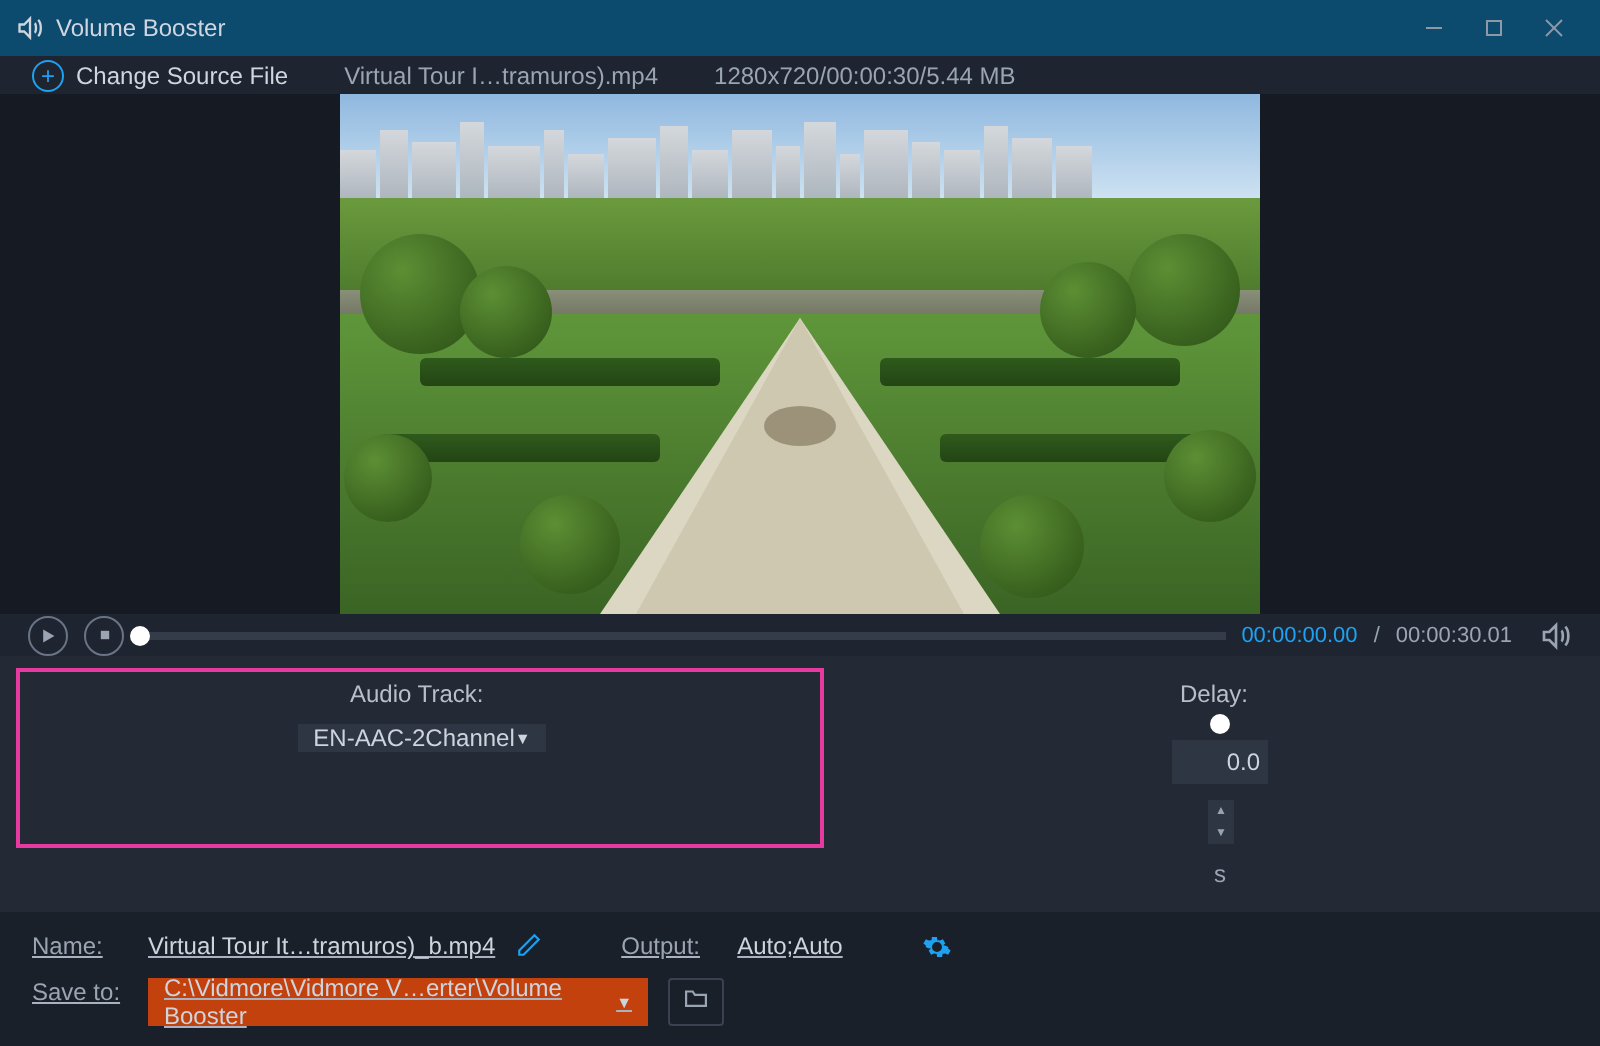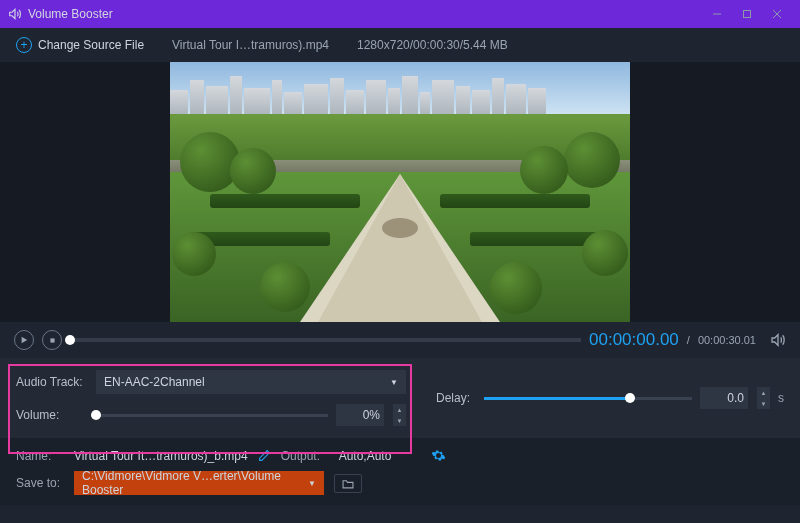--- a/index.html
+++ b/index.html
@@ -1,18 +1,18 @@
 <!DOCTYPE html>
 <html><head>
 <meta charset="utf-8">
 <style>
   * { box-sizing: border-box; margin: 0; padding: 0; font-family: -apple-system, "Segoe UI", Arial, sans-serif; }
   body { background: #1e2530; color: #a8b2c0; font-size: 12px; width: 800px; height: 523px; overflow: hidden; display: flex; flex-direction: column; }
 
-  .titlebar { height: 28px; background: #6d28d9; display: flex; align-items: center; padding: 0 8px; }
+  .titlebar { height: 28px; background: #0c4a6e; display: flex; align-items: center; padding: 0 8px; }
   .titlebar .app-icon { color: #d0d6e0; margin-right: 6px; display:flex; align-items:center; }
   .titlebar .title { color: #d0d6e0; font-size: 12px; }
   .titlebar .spacer { flex: 1; }
   .winbtn { width: 30px; height: 28px; display: flex; align-items: center; justify-content: center; color: #8e98a6; cursor: pointer; }
 
   .infobar { height: 34px; display: flex; align-items: center; padding: 0 16px; gap: 28px; background: #1e2530; }
   .change-source { display: flex; align-items: center; gap: 6px; color: #d0d6e0; cursor: pointer; }
   .plus-icon { width: 16px; height: 16px; border: 1.5px solid #1ea1f1; border-radius: 50%; display: flex; align-items: center; justify-content: center; color: #1ea1f1; font-size: 12px; line-height:1; }
   .file-info { color: #9aa4b2; }
 
@@ -27,44 +27,44 @@
   .path-main { position:absolute; top:112px; left:50%; transform:translateX(-50%); width:0; height:0; border-left: 100px solid transparent; border-right: 100px solid transparent; border-bottom: 148px solid #dcd7c2; }
   .path-inner { position:absolute; top:112px; left:50%; transform:translateX(-50%); width:0; height:0; border-left: 82px solid transparent; border-right: 82px solid transparent; border-bottom: 148px solid #cfc8b1; }
   .hedge { position:absolute; top:132px; height:14px; background: linear-gradient(#2f5a1c, #234514); border-radius:3px; }
   .tree { position:absolute; border-radius:50%; background: radial-gradient(circle at 35% 30%, #5c8f34, #2a4e15); }
   .fountain { position:absolute; top:156px; left:50%; transform:translateX(-50%); width:36px; height:20px; background:#9c927a; border-radius:50%; }
 
   .playback { height: 36px; background: #1e2530; display: flex; align-items: center; padding: 0 14px; gap: 8px; }
   .pctrl { width: 20px; height: 20px; border: 1px solid #6a7484; border-radius: 50%; display: flex; align-items: center; justify-content: center; color: #9aa4b2; cursor: pointer; font-size:8px; }
   .timeline { flex: 1; height: 4px; background: #343c49; position: relative; cursor: pointer; }
   .timeline .handle { position: absolute; left: 0; top: 50%; transform: translate(-50%, -50%); width: 10px; height: 10px; background: #fff; border-radius: 50%; }
-  .time-cur { color: #1ea1f1; font-size: 17px; }
+  .time-cur { color: #1ea1f1; font-size: 11px; }
   .time-tot { color: #9aa4b2; font-size: 11px; }
   .vol-icon { color:#9aa4b2; display:flex; align-items:center; cursor:pointer; margin-left:6px; }
 
   .controls { background: #232a35; padding: 12px 16px; display: flex; gap: 30px; position:relative; }
   .hl-box { position:absolute; left:8px; top:6px; width:404px; height:90px; border:2px solid #e63aa1; pointer-events:none; }
   .col { display:flex; flex-direction:column; gap:10px; }
   .col.left { width: 390px; }
   .col.right { flex:1; justify-content:center; }
-  .row { display:flex; align-items:center; gap:8px; }
+  .row { display:flex; align-items:center; gap:8px;flex-direction:column; }
   .lbl { color:#b7bfcb; width:72px; }
   .dropdown { flex:1; height:24px; background:#2e3644; display:flex; align-items:center; padding:0 8px; justify-content:space-between; cursor:pointer; color:#cdd4de; }
   .dd-arrow { font-size:8px; color:#cdd4de; }
   .slider { flex:1; height:3px; background:#3a4252; position:relative; cursor:pointer; }
   .slider .fill { position:absolute; left:0; top:0; bottom:0; background:#1ea1f1; }
   .slider .knob { position:absolute; top:50%; transform:translate(-50%,-50%); width:10px; height:10px; background:#fff; border-radius:50%; }
   .numbox { width:48px; height:22px; background:#2e3644; display:flex; align-items:center; justify-content:flex-end; padding-right:4px; color:#cdd4de; }
   .spinner { width:14px; height:22px; background:#2e3644; display:flex; flex-direction:column; border-left:1px solid #232a35; }
   .spin-btn { flex:1; display:flex; align-items:center; justify-content:center; font-size:6px; color:#99a2b0; cursor:pointer; }
   .btn-reset { width:80px; height:22px; background:#2e3644; display:flex; align-items:center; justify-content:center; color:#cdd4de; cursor:pointer; }
   .unit { color:#9aa4b2; }
 
   .footer { background:#1a2029; padding:10px 16px; display:flex; flex-direction:column; gap:8px; }
-  .frow { display:flex; align-items:center; gap:10px; }
+  .frow { display:flex; gap:10px;text-decoration:underline; }
   .flbl { color:#9aa4b2; width:48px; }
   .fval { color:#cdd4de; }
   .edit-icon { color:#1ea1f1; cursor:pointer; display:flex; }
   .gear-icon { color:#1ea1f1; cursor:pointer; display:flex; }
   .save-field { height:24px; background:#c2410c; display:flex; align-items:center; padding:0 8px; width:250px; justify-content:space-between; color:#cdd4de; }
   .folder-icon { color:#9aa4b2; cursor:pointer; display:flex; border:1px solid #3a4252; padding:3px 6px; border-radius:2px; }
   .export-btn { margin-left:auto; width:110px; height:32px; background:#1ea1f1; color:#fff; display:flex; align-items:center; justify-content:center; border-radius:2px; cursor:pointer; font-size:12.5px; }
 </style>
 </head>
 <body>
@@ -179,31 +179,20 @@
 <div class="controls">
   <div class="hl-box"></div>
   <div class="col left">
     <div class="row">
       <span class="lbl">Audio Track:</span>
       <div class="dropdown">
         <span>EN-AAC-2Channel</span>
         <span class="dd-arrow">▼</span>
       </div>
     </div>
-    <div class="row">
-      <span class="lbl">Volume:</span>
-      <div class="slider">
-        <div class="knob" style="left:0%"></div>
-      </div>
-      <div class="numbox">0%</div>
-      <div class="spinner">
-        <div class="spin-btn">▲</div>
-        <div class="spin-btn">▼</div>
-      </div>
-    </div>
   </div>
   <div class="col right">
     <div class="row">
       <span class="lbl" style="width:40px">Delay:</span>
       <div class="slider">
         <div class="fill" style="width:70%"></div>
         <div class="knob" style="left:70%"></div>
       </div>
       <div class="numbox">0.0</div>
       <div class="spinner">
@@ -217,21 +206,21 @@
 
 <div class="footer">
   <div class="frow">
     <span class="flbl">Name:</span>
     <span class="fval">Virtual Tour It…tramuros)_b.mp4</span>
     <span class="edit-icon">
       <svg width="13" height="13" viewBox="0 0 24 24" fill="none" stroke="currentColor" stroke-width="2">
           <path d="M17 3l4 4L7 21H3v-4L17 3z"></path>
         </svg>
     </span>
-    <span class="flbl" style="width:48px;">Output:</span>
+    <span class="flbl" style="width:48px;margin-left:30px">Output:</span>
     <span class="fval">Auto;Auto</span>
     <span class="gear-icon" style="margin-left:30px">
       <svg width="15" height="15" viewBox="0 0 24 24" fill="currentColor">
           <path d="M12 8a4 4 0 100 8 4 4 0 000-8zm9 4a7 7 0 01-.1 1.2l2 1.6-2 3.4-2.4-1a7 7 0 01-2 .1l-.4 2.6h-4l-.4-2.6a7 7 0 01-2-.1l-2.4 1-2-3.4 2-1.6A7 7 0 013 12a7 7 0 01.1-1.2l-2-1.6 2-3.4 2.4 1a7 7 0 012-.1L7.9 4h4l.4 2.6a7 7 0 012 .1l2.4-1 2 3.4-2 1.6A7 7 0 0121 12z"></path>
         </svg>
     </span>
   </div>
   <div class="frow">
     <span class="flbl">Save to:</span>
     <div class="save-field">

